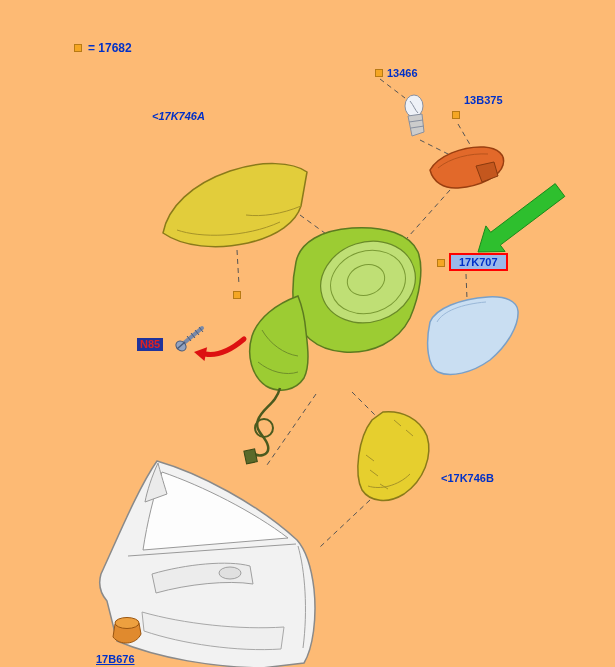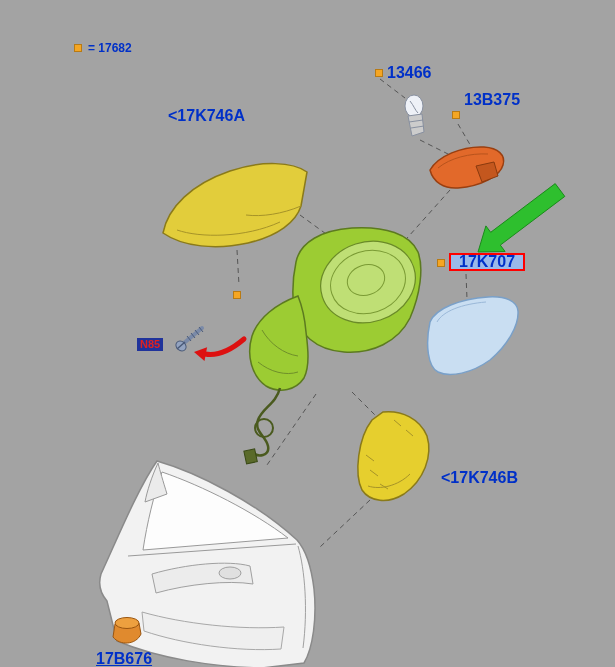--- a/index.html
+++ b/index.html
@@ -1,23 +1,23 @@
 <!DOCTYPE html>
 <html><head>
 <meta charset="utf-8">
 <style>
   * { margin:0; padding:0; box-sizing:border-box; }
   html,body { background:#ffffff; font-family:"Liberation Sans", sans-serif; }
   #canvas {
     position:relative; width:615px; height:667px;
-    background:#a3a3a3; overflow:hidden;
+    background:#fdba74; overflow:hidden;
   }
   #artwork { position:absolute; left:0; top:0; }
   .label {
-    position:absolute; font-size:16px; font-weight:bold;
+    position:absolute; font-size:11px; font-weight:bold;
     color:#0030c8; white-space:nowrap; cursor:pointer; line-height:14px;
   }
   .marker {
     position:absolute; width:8px; height:8px;
     background:#f5a623; border:1px solid #b87a14;
   }
   .legend-text {
     position:absolute; font-size:12px; font-weight:bold; color:#0030c8;
   }
   .highlight {
@@ -144,21 +144,21 @@
 
     <g>
       <path fill="none" stroke="#dd1111" stroke-width="5" stroke-linecap="round" d="M244,339 C230,351 216,356 205,354"></path>
       <polygon points="194,352 207.1,347.2 204.5,361" fill="#dd1111"></polygon>
     </g>
   </svg>
 
   <span class="marker" style="left:74px; top:44px;"></span>
   <span class="legend-text" style="left:88px; top:41px;">= 17682</span>
 
-  <div class="label" style="left:168px; top:109px;">&lt;17K746A</div>
+  <div class="label" style="left:152px; top:109px;font-style:italic;">&lt;17K746A</div>
 
   <span class="marker" style="left:375px; top:69px;"></span>
   <div class="label" style="left:387px; top:66px;">13466</div>
 
   <span class="marker" style="left:452px; top:111px;"></span>
   <div class="label" style="left:464px; top:93px;">13B375</div>
 
   <span class="marker" style="left:437px; top:259px;"></span>
   <div class="label highlight" style="left:449px; top:253px;">17K707</div>
 

